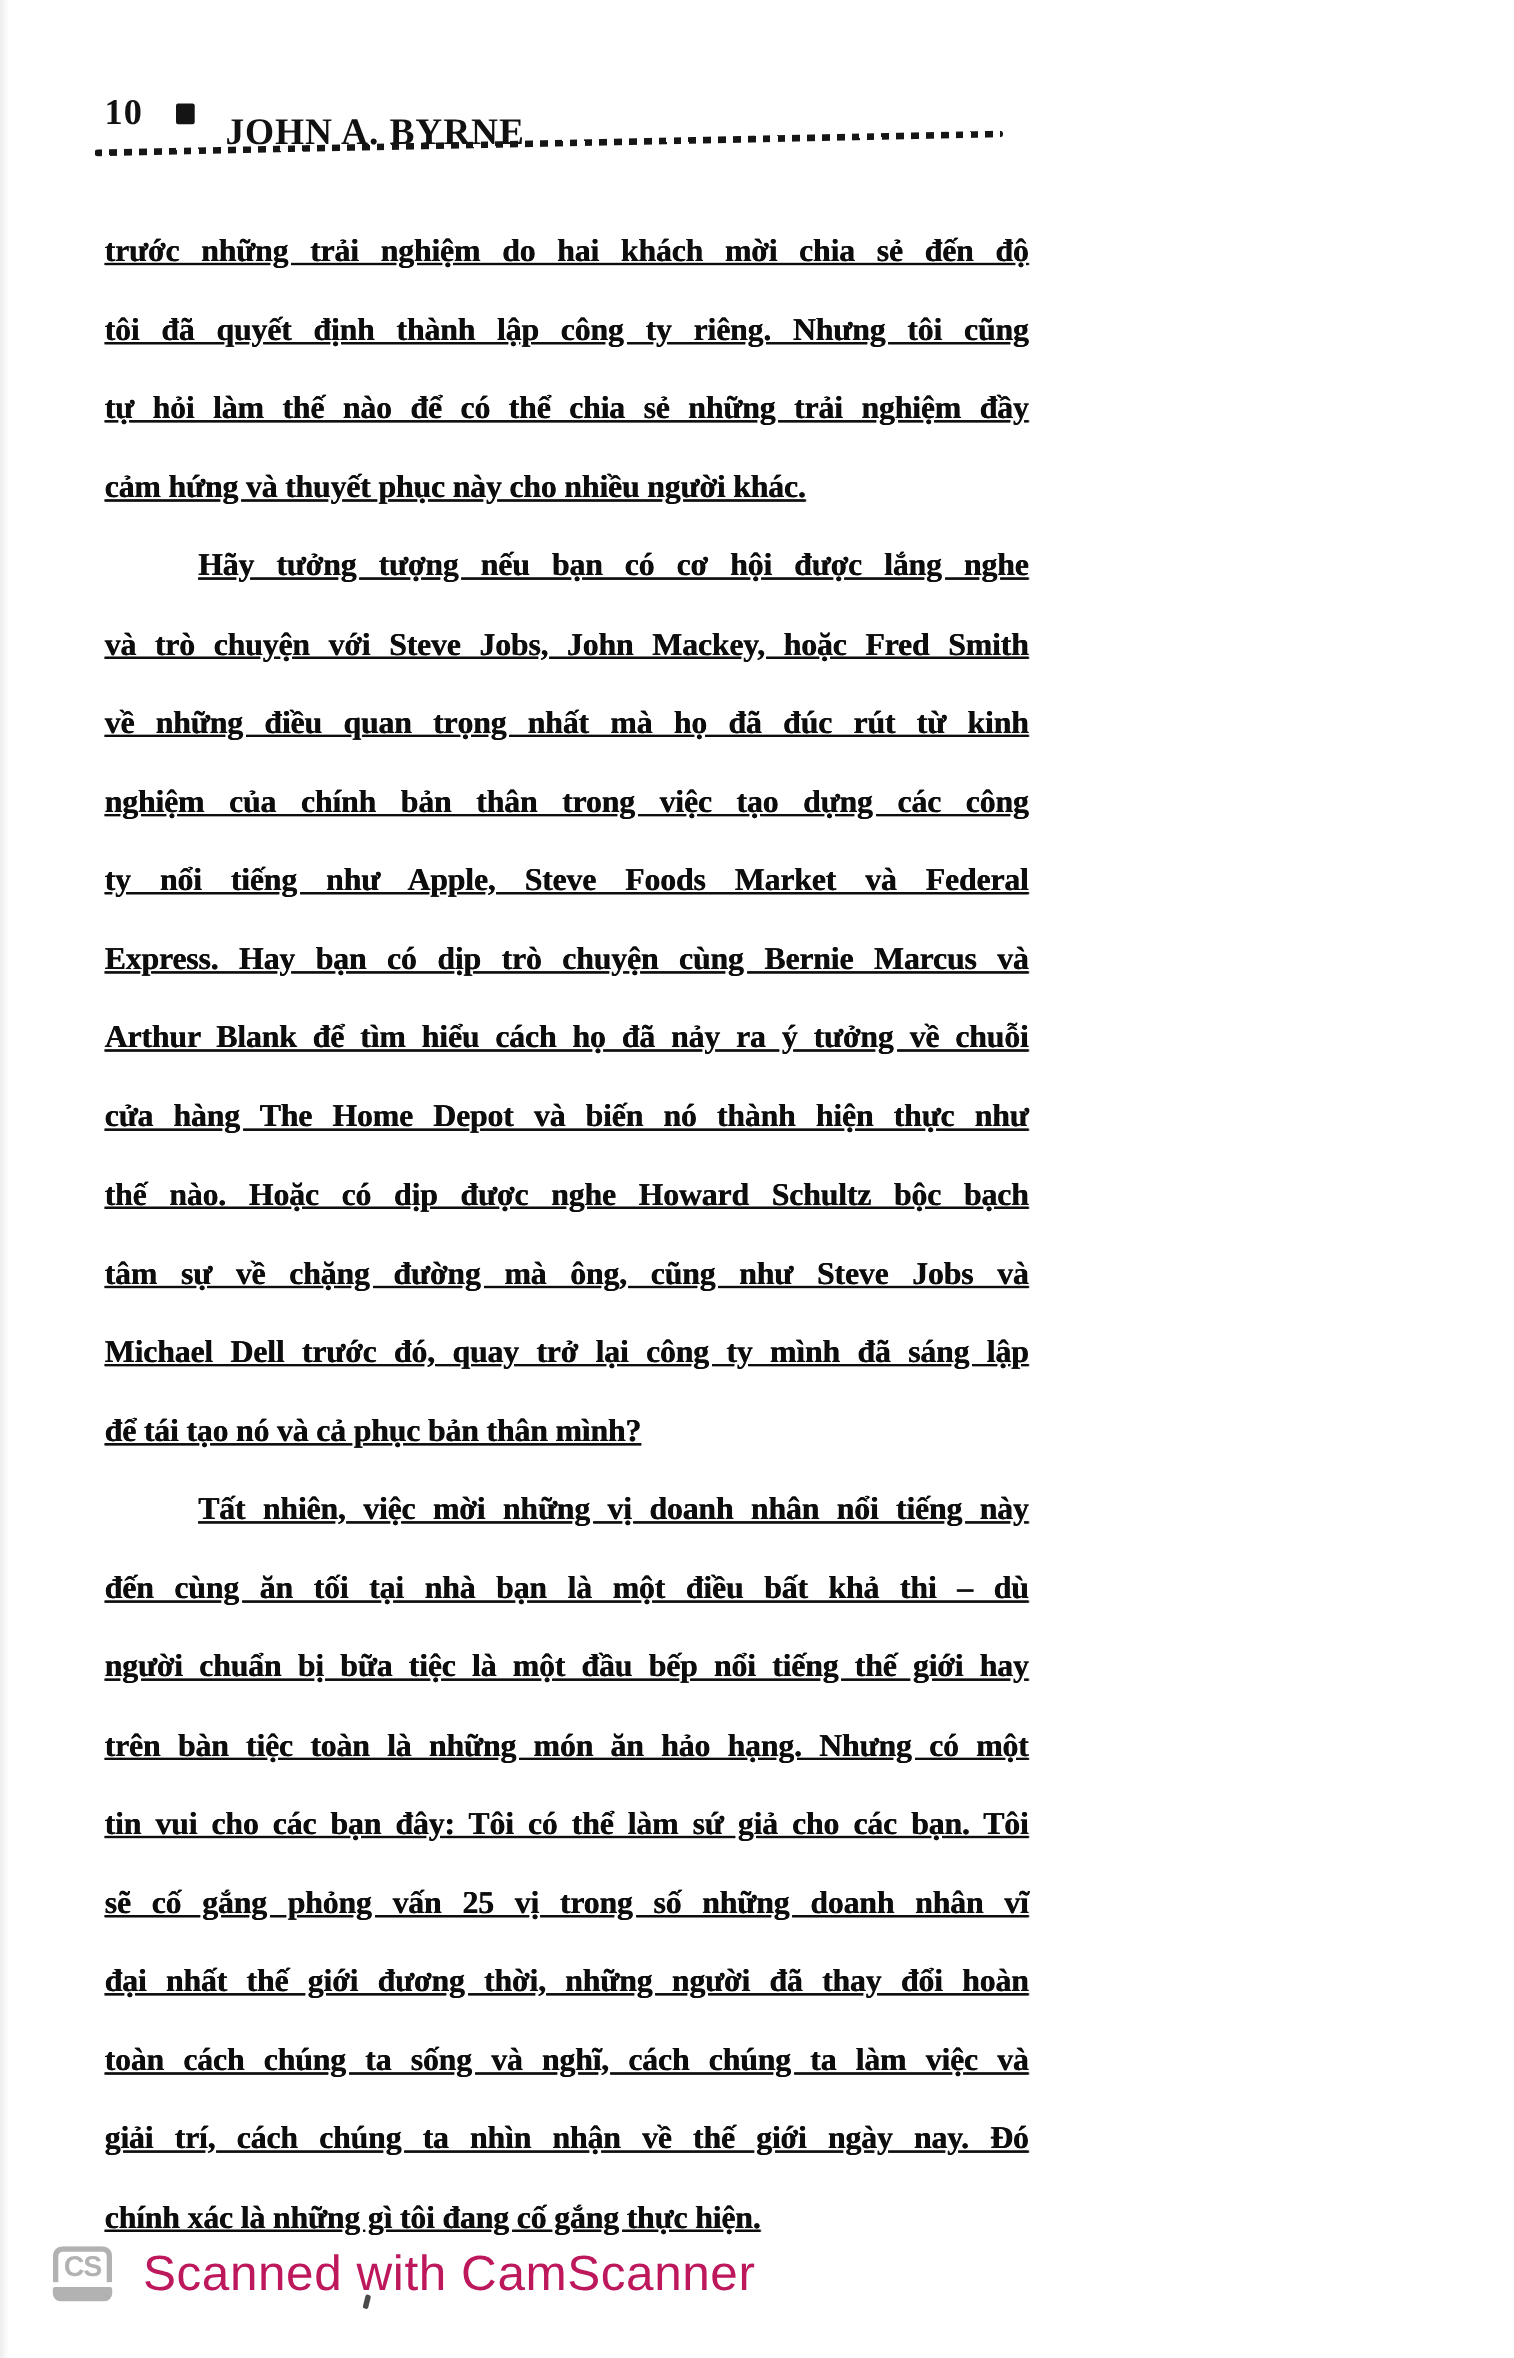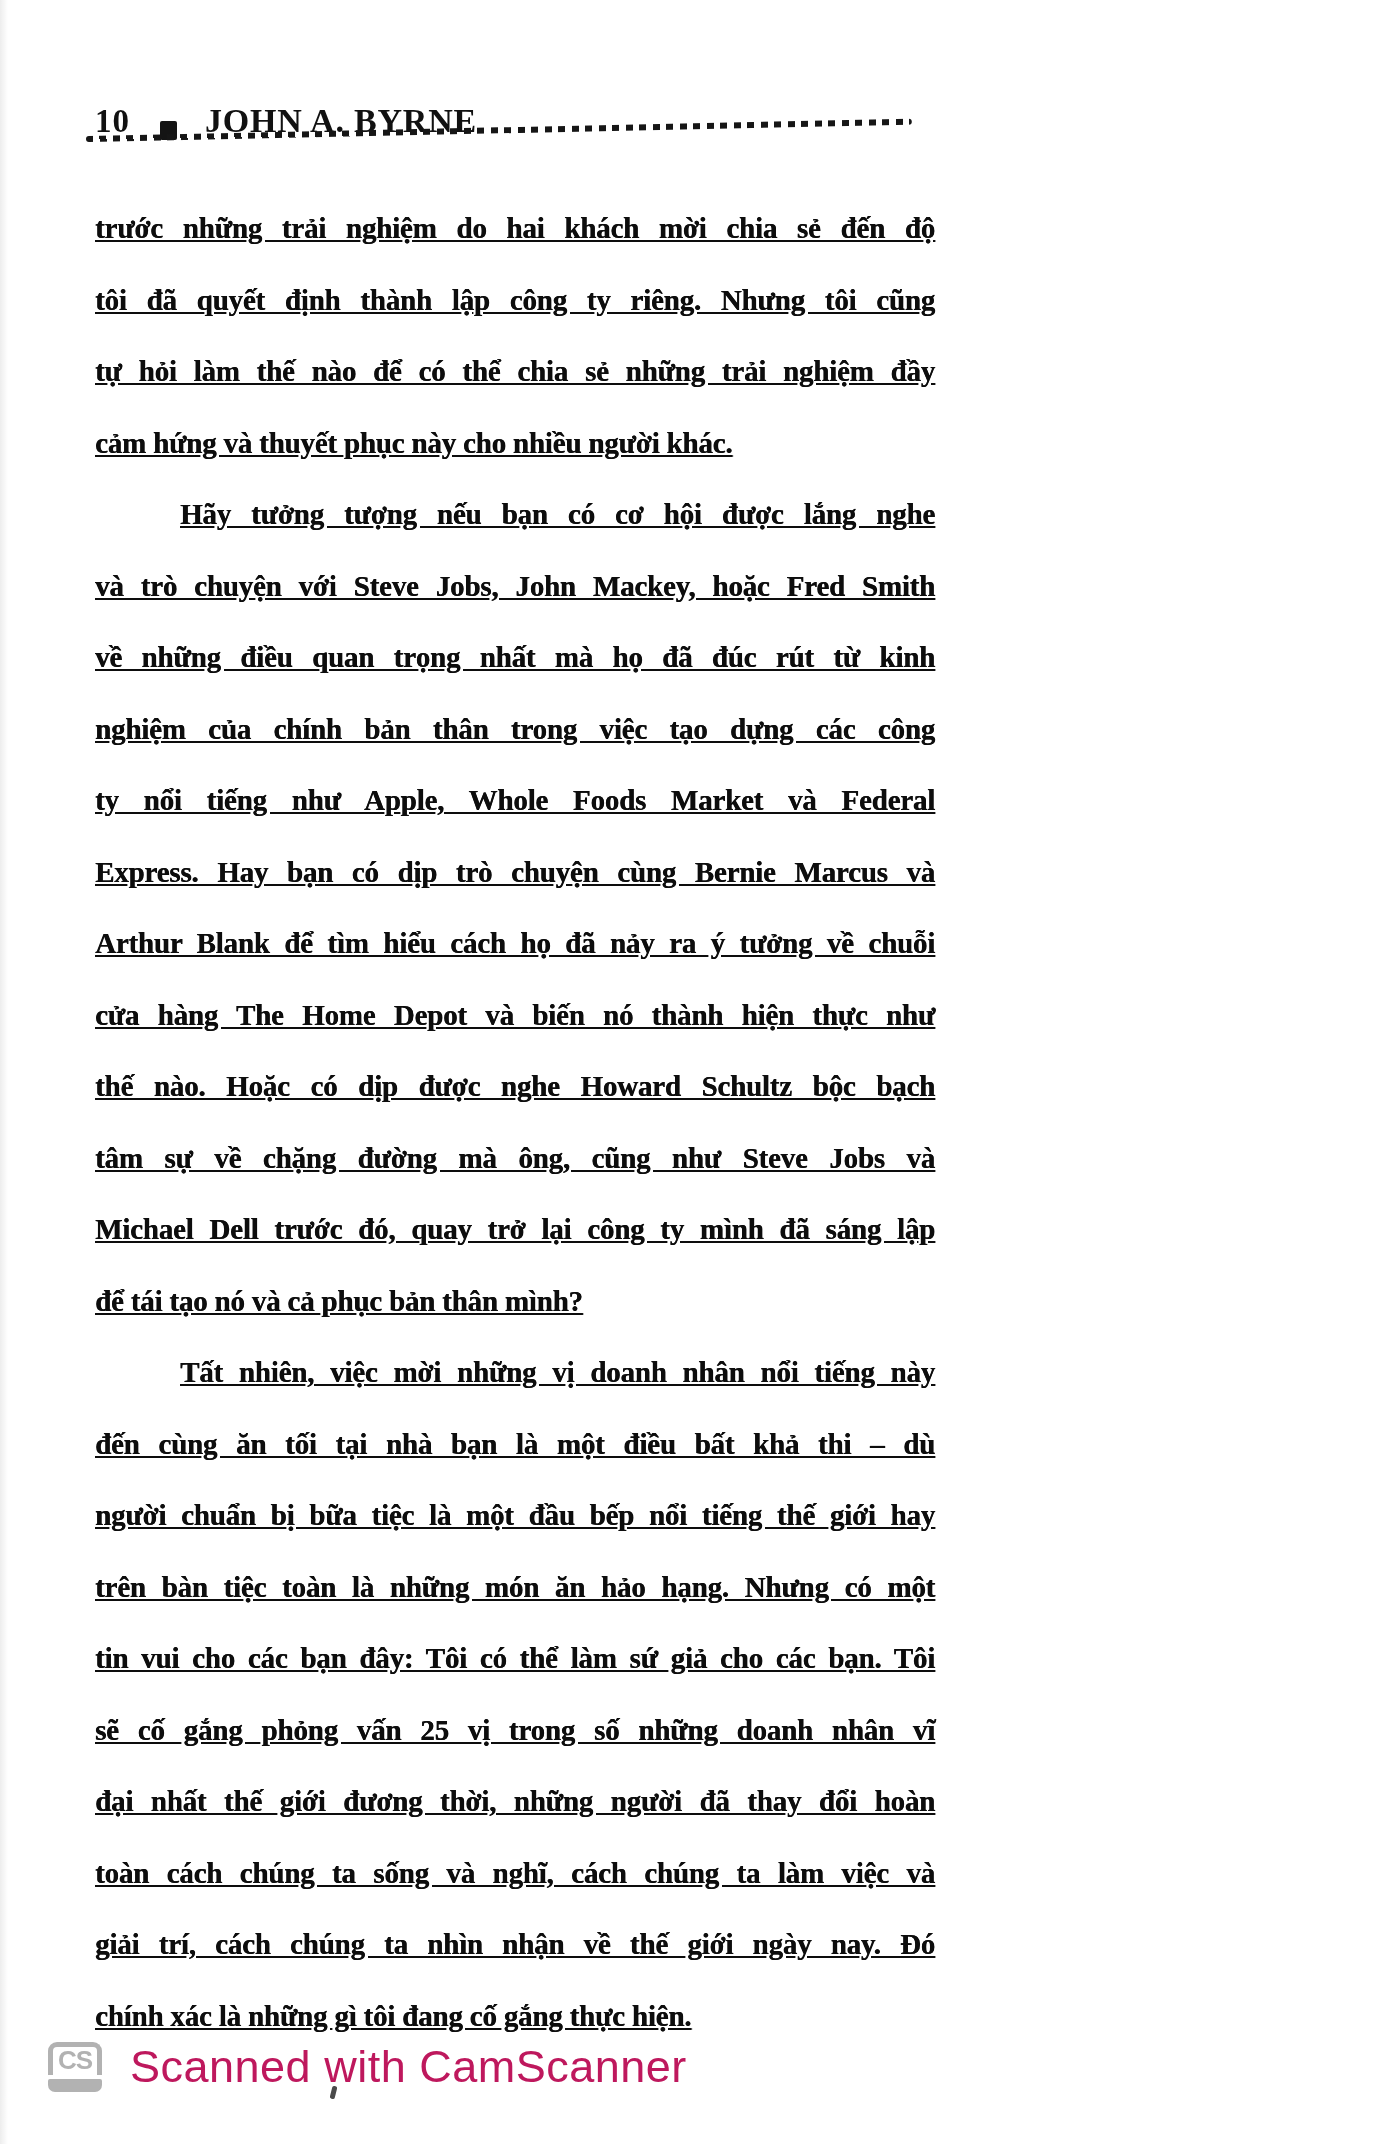--- a/index.html
+++ b/index.html
@@ -25,21 +25,21 @@
     background: linear-gradient(to right, rgba(0,0,0,0.07), rgba(0,0,0,0));
     pointer-events: none;
   }
 
   
   .header-row {
     position: absolute;
     left: 95px;
     top: 66px;
     display: flex;
-    align-items: flex-end;
+    align-items: center;
     white-space: nowrap;
   }
   .page-number {
     font-size: 33px;
     font-weight: 700;
     letter-spacing: 1px;
   }
   .square-bullet {
     display: inline-block;
     width: 17px;
@@ -170,21 +170,21 @@
 
   <main class="body-text">
       <div class="line">trước những trải nghiệm do hai khách mời chia sẻ đến độ</div>
       <div class="line">tôi đã quyết định thành lập công ty riêng. Nhưng tôi cũng</div>
       <div class="line">tự hỏi làm thế nào để có thể chia sẻ những trải nghiệm đầy</div>
       <div class="line para-end">cảm hứng và thuyết phục này cho nhiều người khác.</div>
       <div class="line indent">Hãy tưởng tượng nếu bạn có cơ hội được lắng nghe</div>
       <div class="line">và trò chuyện với Steve Jobs, John Mackey, hoặc Fred Smith</div>
       <div class="line">về những điều quan trọng nhất mà họ đã đúc rút từ kinh</div>
       <div class="line">nghiệm của chính bản thân trong việc tạo dựng các công</div>
-      <div class="line">ty nổi tiếng như Apple, Whole Foods Market và Federal</div>
+      <div class="line">ty nổi tiếng như Apple, Steve Foods Market và Federal</div>
       <div class="line">Express. Hay bạn có dịp trò chuyện cùng Bernie Marcus và</div>
       <div class="line">Arthur Blank để tìm hiểu cách họ đã nảy ra ý tưởng về chuỗi</div>
       <div class="line">cửa hàng The Home Depot và biến nó thành hiện thực như</div>
       <div class="line">thế nào. Hoặc có dịp được nghe Howard Schultz bộc bạch</div>
       <div class="line">tâm sự về chặng đường mà ông, cũng như Steve Jobs và</div>
       <div class="line">Michael Dell trước đó, quay trở lại công ty mình đã sáng lập</div>
       <div class="line para-end">để tái tạo nó và cả phục bản thân mình?</div>
       <div class="line indent">Tất nhiên, việc mời những vị doanh nhân nổi tiếng này</div>
       <div class="line">đến cùng ăn tối tại nhà bạn là một điều bất khả thi – dù</div>
       <div class="line">người chuẩn bị bữa tiệc là một đầu bếp nổi tiếng thế giới hay</div>

